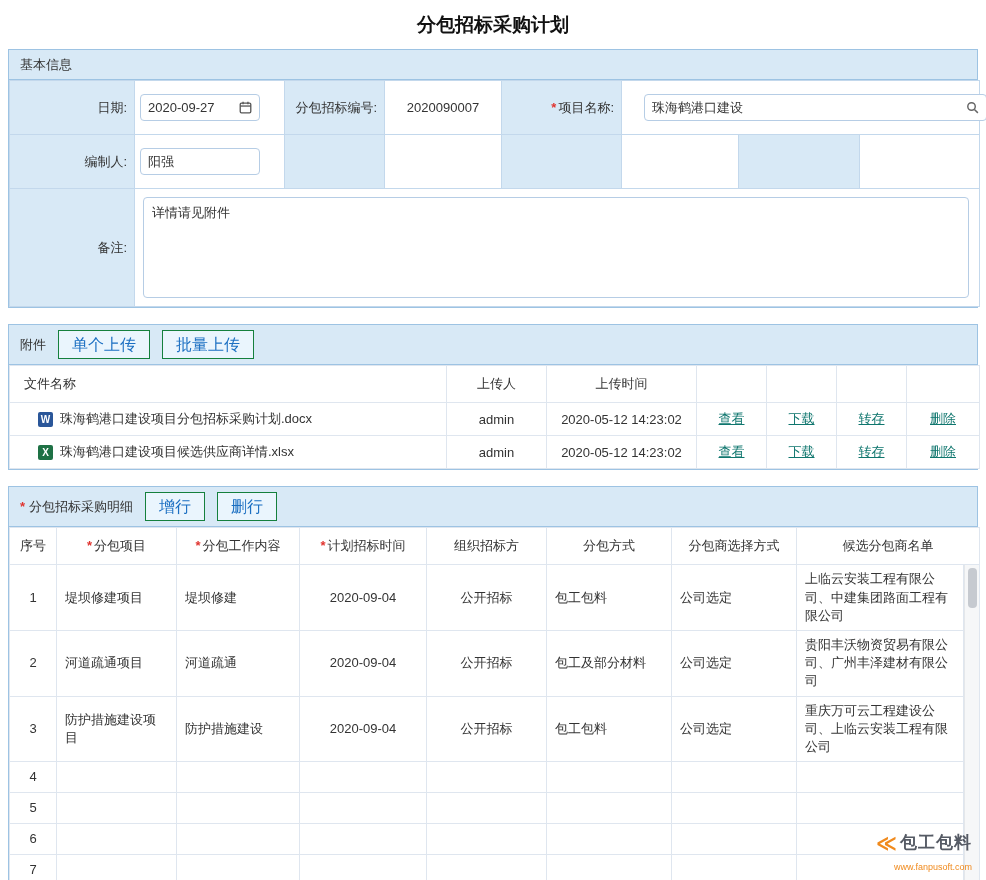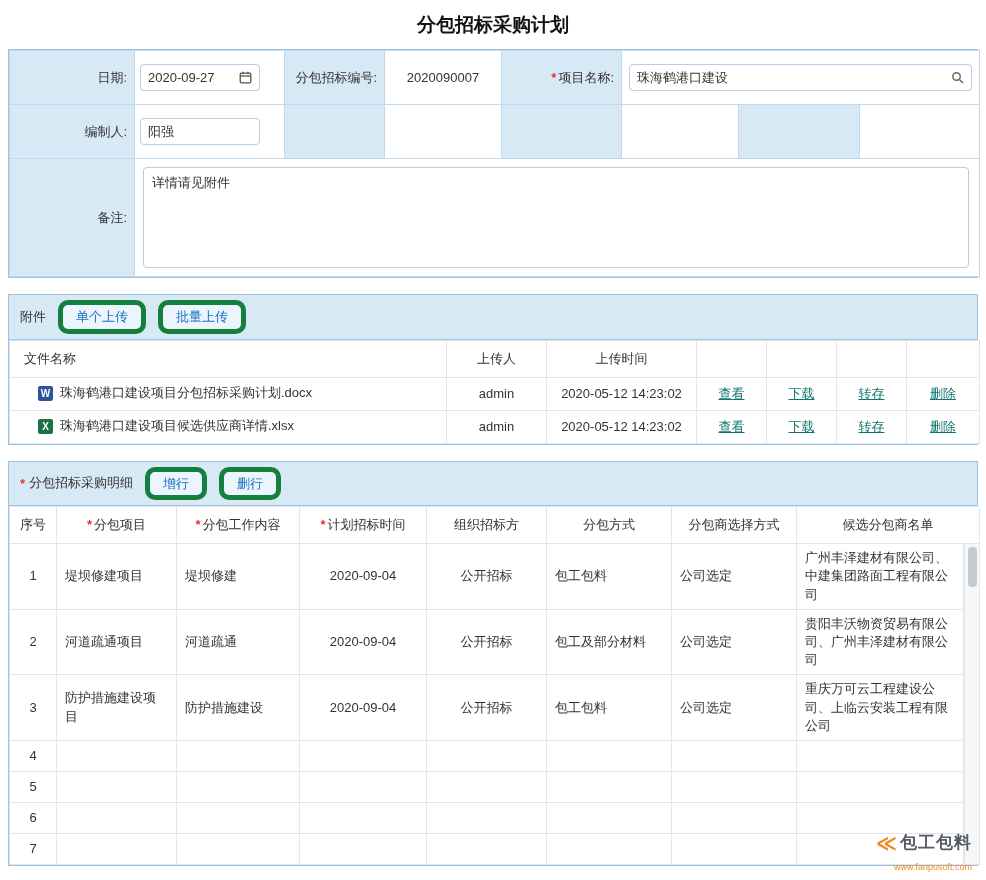--- a/index.html
+++ b/index.html
@@ -22,37 +22,37 @@
     background: #d8e9f6;
     border-bottom: 1px solid #9dc3e3;
     padding: 5px 11px;
     display: flex; align-items: center; gap: 12px;
     font-size: 13px; color: #333;
     min-height: 30px;
   }
   .bar-title { display: inline-flex; align-items: center; gap: 2px; }
   .req { color: #e0342f; font-weight: bold; margin-right: 2px; }
   .btn {
-    background: #eaf5fd; border: 5px solid #15803d; color: #1b6fc2;
-    font-size: 13px; padding: 4px 13px; border-radius: 10px; cursor: pointer;
+    background: #eaf5fd; border: 1px solid #15803d; color: #1b6fc2;
+    font-size: 16px; padding: 4px 13px; border-radius: 0; cursor: pointer;
     font-family: inherit; line-height: 1.2;
   }
   
   .form-table { width: 100%; border-collapse: collapse; table-layout: fixed; }
   .form-table td { border: 1px solid #c3d8ec; font-size: 13px; }
   .form-table tr.fr td { height: 42px; }
   td.lbl { background: #d8e9f6; text-align: right; padding: 4px 7px; color: #333; }
   td.val { background: #fff; padding: 13px 5px; }
   td.val.center { text-align: center; }
   .ibox {
     display: inline-flex; align-items: center; justify-content: space-between;
     border: 1px solid #b6cde5; border-radius: 4px; background: #fff;
     height: 27px; padding: 0 7px; width: 120px; vertical-align: middle;
   }
-  .ibox.wide { width: calc(100% - 4px); margin-left: 2px; }
+  .ibox.wide { width: calc(100% - 4px); margin-left: 17px; }
   .ibox svg { flex: 0 0 auto; margin-left: 6px; }
   .remarks {
     display: block; width: calc(100% - 6px); height: 101px; margin: 2px;
     border: 1px solid #b6cde5; border-radius: 4px; resize: none;
     font-family: inherit; font-size: 13px; color: #333; padding: 6px 8px;
     outline: none; background: #fff;
   }
   td.remarks-cell { padding: 6px; }
   
   .grid-table { width: 100%; border-collapse: collapse; table-layout: fixed; }
@@ -86,20 +86,23 @@
   .logo-angle { color: #f08a1d; font-size: 20px; font-weight: bold; font-style: italic; line-height: 1; }
   .logo-cn { font-size: 17px; font-weight: bold; color: #555a64; letter-spacing: 1px; }
   .logo-url { font-size: 9px; color: #f08a1d; margin-top: 8px; }
 </style>
 </head>
 <body>
 
 <div class="page-title">分包招标采购计划</div>
 
 <div class="panel">
+  <div class="panel-bar">
+    <span class="bar-title">基本信息</span>
+  </div>
   <table class="form-table">
     <colgroup>
       <col style="width:125px">
         <col style="width:150px">
         <col style="width:100px">
         <col style="width:117px">
       <col style="width:120px">
         <col style="width:117px">
         <col style="width:121px">
         <col style="width:120px">
@@ -251,21 +254,21 @@
         </thead>
       <tbody id="detail-body">
           <tr class="drow">
             <td class="center">1</td>
             <td>堤坝修建项目</td>
             <td>堤坝修建</td>
             <td class="center">2020-09-04</td>
             <td class="center">公开招标</td>
             <td>包工包料</td>
             <td>公司选定</td>
-            <td>广州丰泽建材有限公司、中建集团路面工程有限公司</td>
+            <td>上临云安装工程有限公司、中建集团路面工程有限公司</td>
             <td class="scroll-cell" rowspan="7">
               <div class="vtrack">
                 <div class="vthumb"></div>
               </div>
             </td>
           </tr>
           <tr class="drow">
             <td class="center">2</td>
             <td>河道疏通项目</td>
             <td>河道疏通</td>

